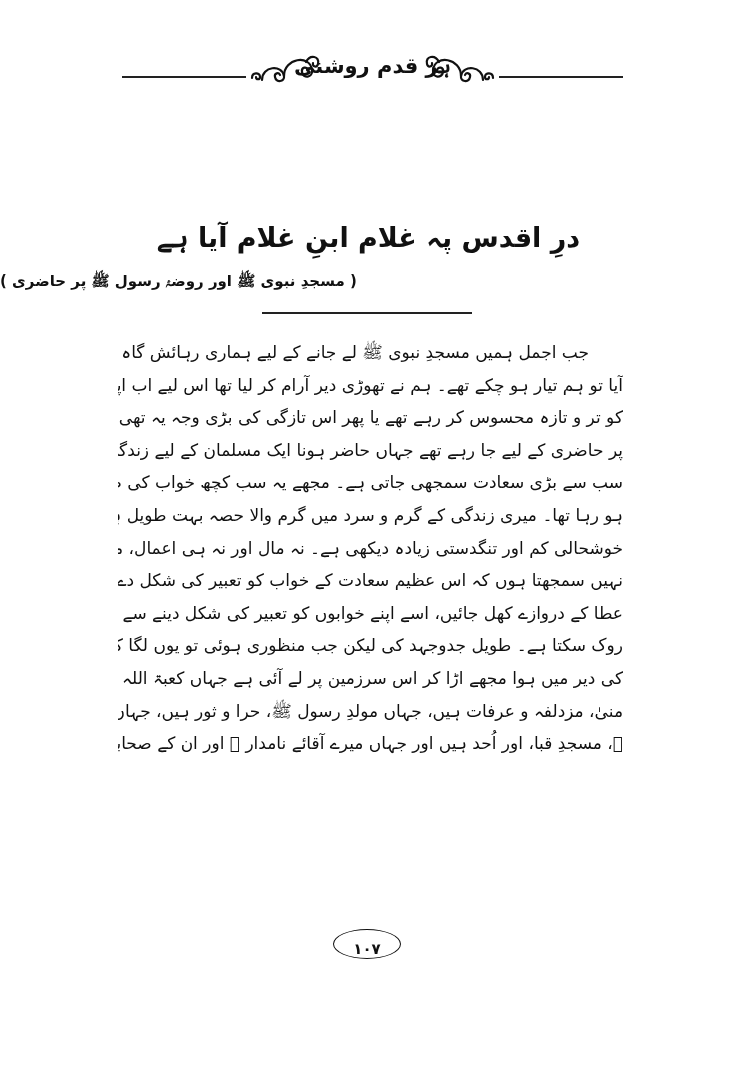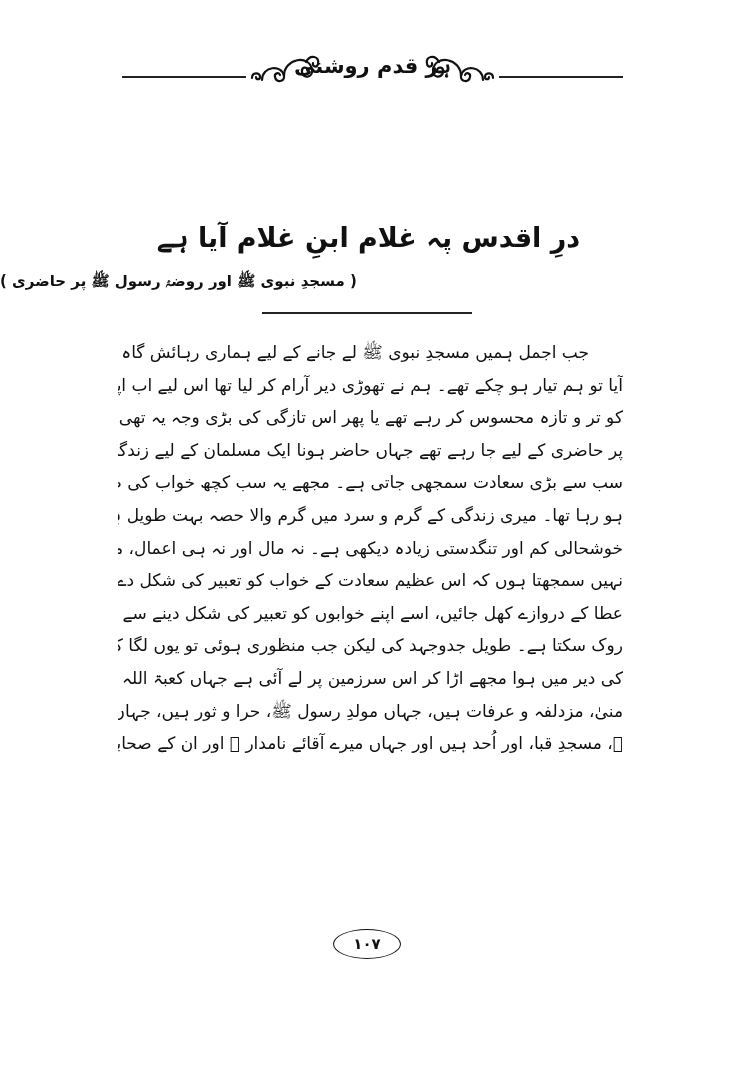--- a/index.html
+++ b/index.html
@@ -39,21 +39,21 @@
     .body-text .line {
       height: 32.6px; line-height: 32.6px; white-space: nowrap; text-align: justify;
       text-align-last: justify; overflow: hidden;
     }
     .body-text .line.first { text-align-last: right; padding-right: 34px; }
 
     
     .page-number {
       position: absolute; top: 929px; left: 333px; width: 68px; height: 30px;
       border: 1.5px solid #111; border-radius: 50%;
-      display: flex; align-items: center; justify-content: center;
+      display: flex; align-items: flex-end; justify-content: center;
       font-family: "DejaVu Sans", sans-serif; font-size: 15px; font-weight: bold; color: #111;
       box-sizing: border-box;
     }
   </style>
 </head>
 <body>
 
 <div class="page">
 
   <div class="header">

